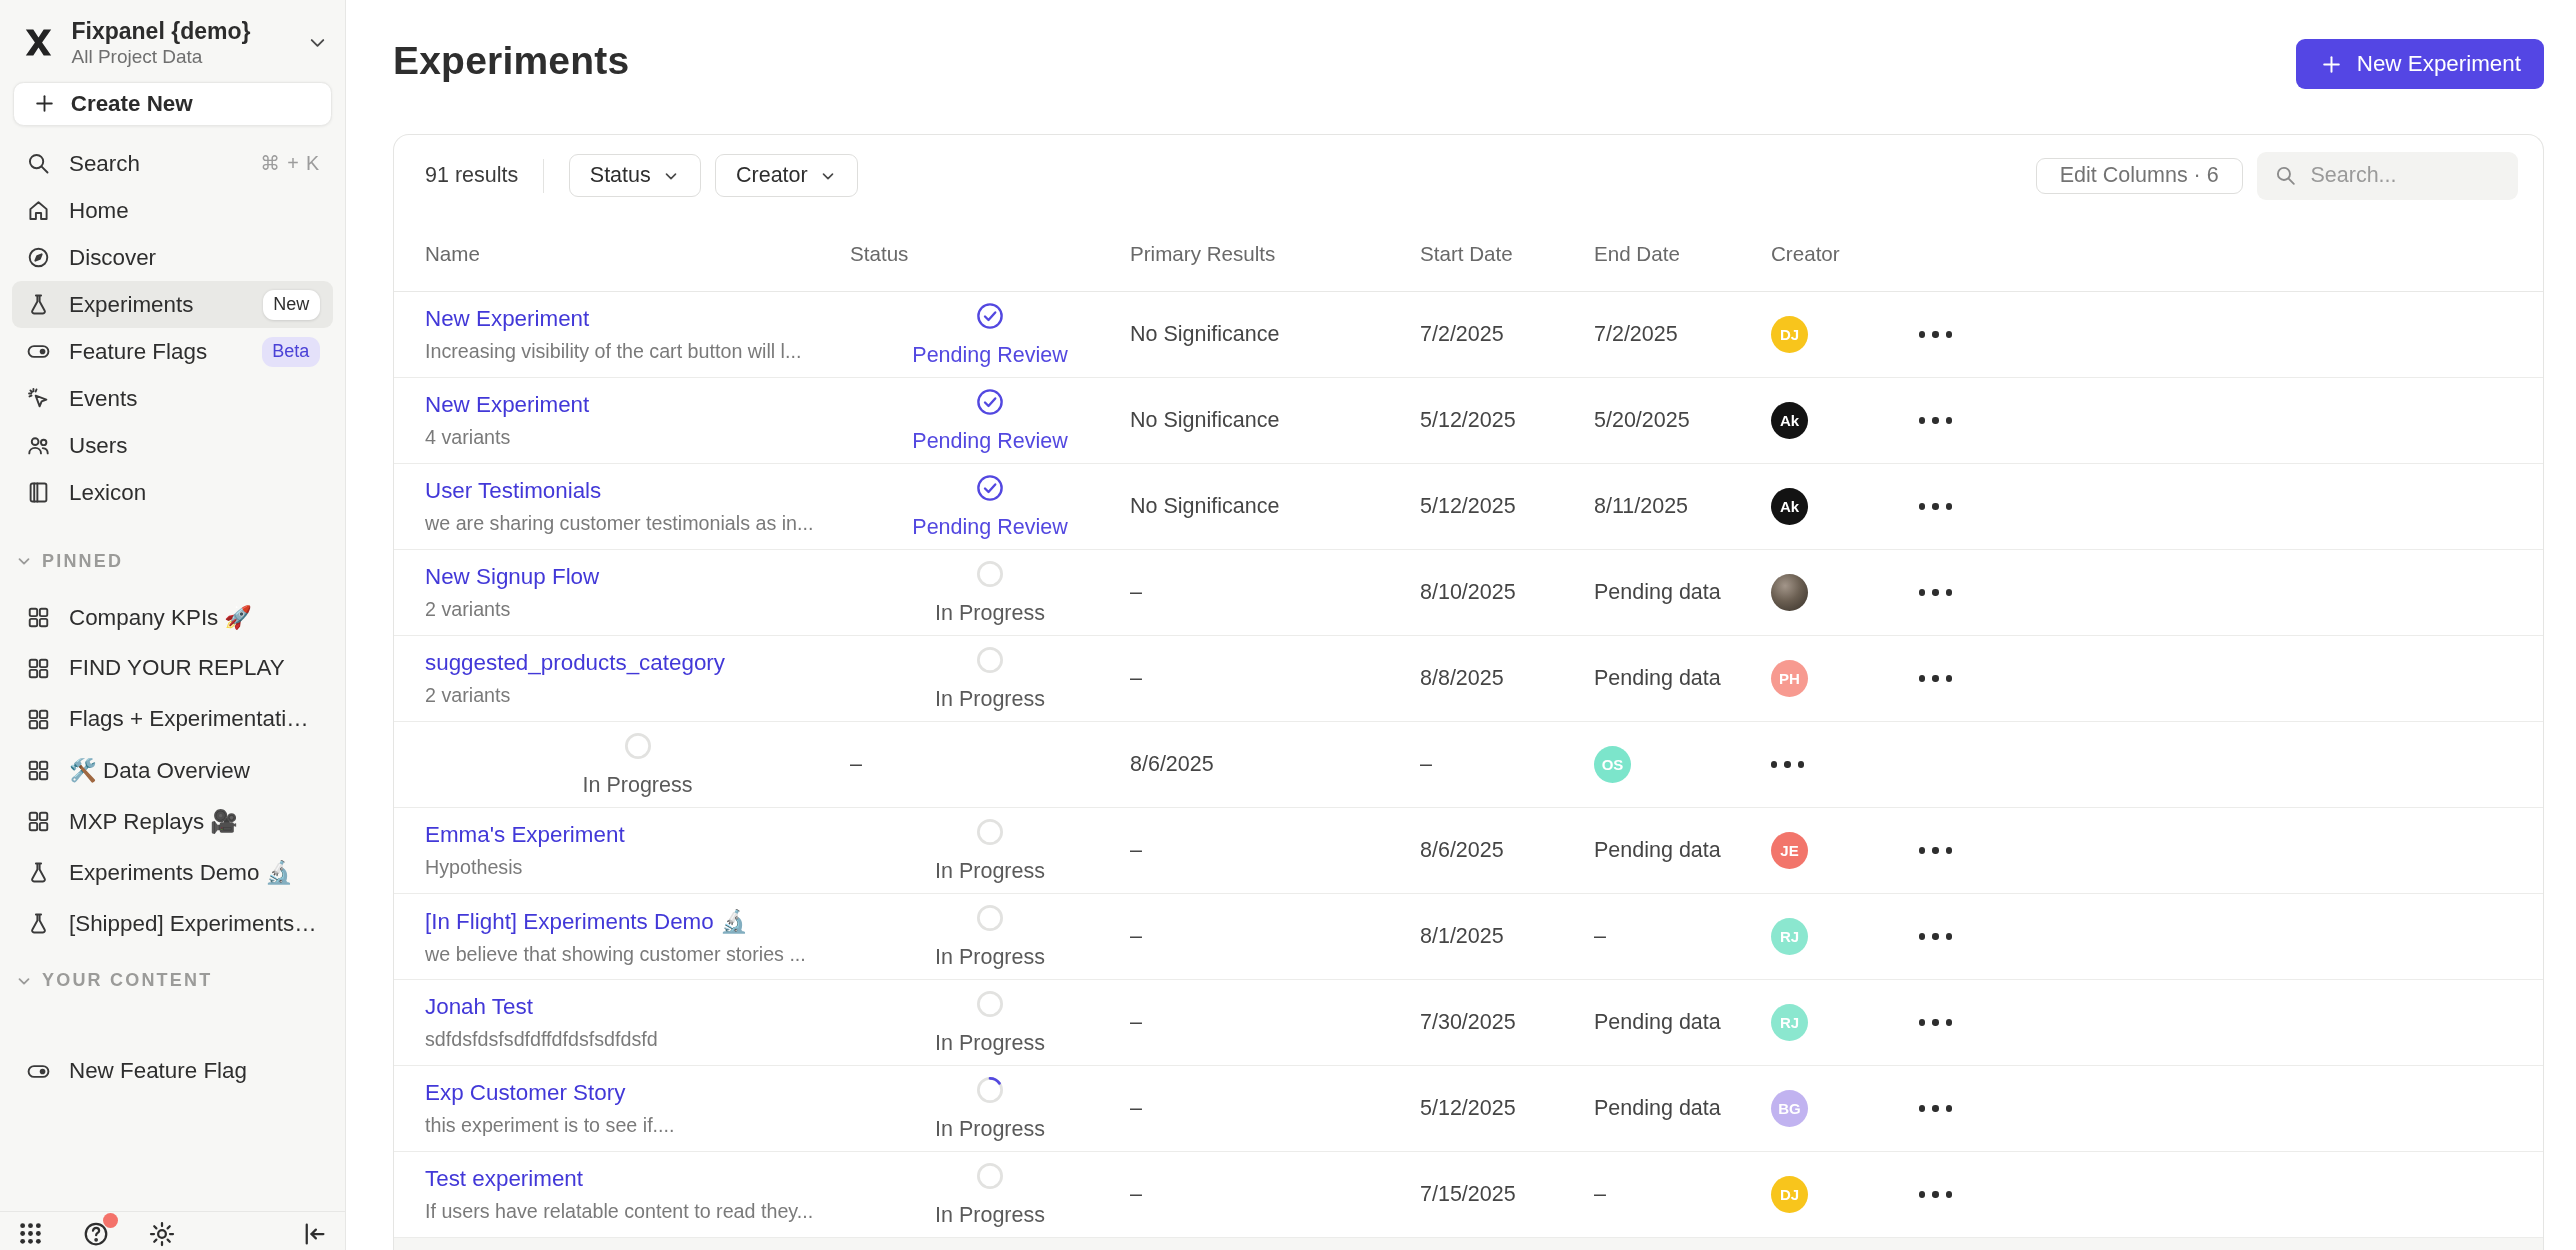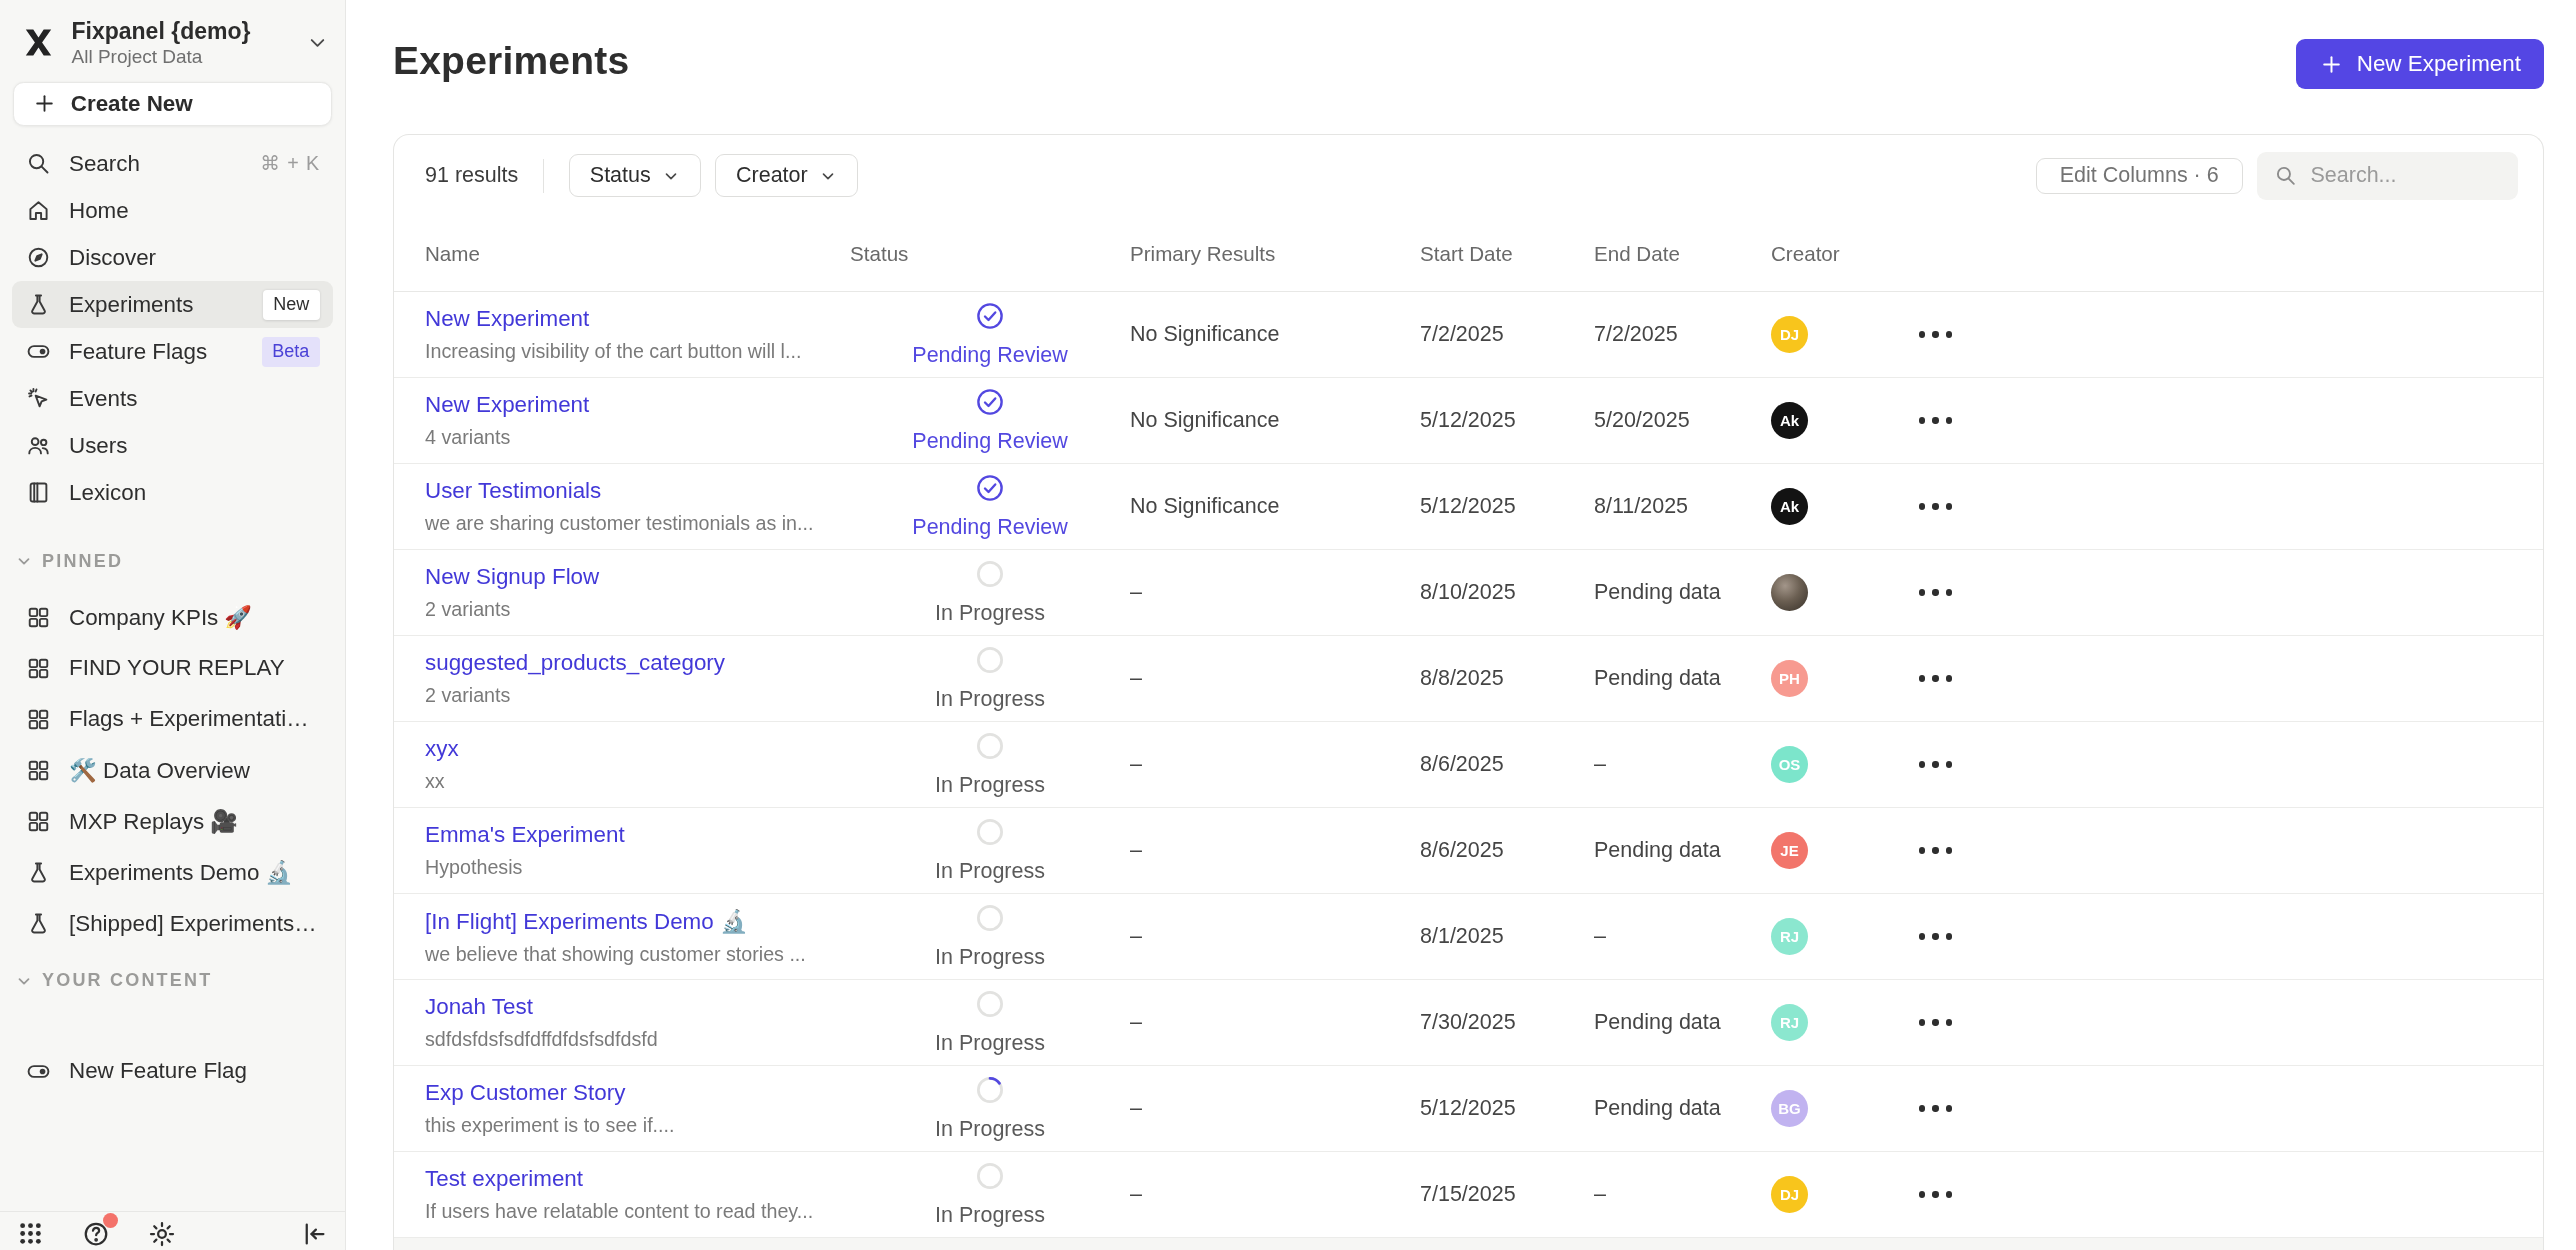--- a/index.html
+++ b/index.html
@@ -20,21 +20,21 @@
   .create-new { margin:14.3px 13.4px 0 13.4px; height:44px; background:#fff; border:0.9px solid #e8e8e6;
                 border-radius:10.7px; box-shadow:0 0.9px 2.7px rgba(0,0,0,.06); display:flex; align-items:center;
                 gap:13.4px; padding:0 18px; font-size:22.4px; font-weight:600; color:#2c2c2c; cursor:pointer; }
 
   .nav { margin-top:14.3px; padding:0 11.6px; }
   .nav-item { height:47px; display:flex; align-items:center; gap:17px; padding:0 13.4px;
               border-radius:9px; cursor:pointer; position:relative; }
   .nav-item.selected { background:#e9e9e6; }
   .nav-label { font-size:22.4px; color:#2e2e2e; white-space:nowrap; overflow:hidden; text-overflow:ellipsis; flex:1; }
   .nav-shortcut { font-size:19.7px; color:#9c9c9c; letter-spacing:0.9px; }
-  .badge { font-size:18px; border-radius:4px; padding:4.5px 10.7px; flex:0 0 auto; }
+  .badge { font-size:18px; border-radius:11px; padding:4.5px 10.7px; flex:0 0 auto; }
   .badge-white { background:#fff; color:#2e2e2e; box-shadow:0 0.9px 2.7px rgba(0,0,0,.12); }
   .badge-purple { background:#e4e1fa; color:#4a41d6; }
 
   .section-header { display:flex; align-items:center; gap:9px; padding:0 15px; height:36px;
                     font-size:18px; font-weight:700; letter-spacing:2.2px; color:#9b9b99; cursor:pointer; }
   .sec-pinned { margin-top:27px; margin-bottom:12.5px; }
   .sec-content { margin-top:14.3px; }
   .pin-item { height:51px; display:flex; align-items:center; gap:17px; padding:0 13.4px; margin:0 11.6px;
               border-radius:9px; cursor:pointer; }
   .pin-label { font-size:22.4px; color:#2e2e2e; white-space:nowrap; overflow:hidden; text-overflow:ellipsis; }
@@ -538,24 +538,20 @@
           </div>
     <div>
       <span class="row-menu">
               <i></i>
               <i></i>
               <i></i>
             </span>
     </div>
         </div>
         <div class="trow">
-    <div class="name-cell">
-      <span class="exp-name">xyx</span>
-      <span class="exp-desc">xx</span>
-    </div>
     <div class="status-cell status-progress">
       <span class="icon">
               <svg width="30" height="30" viewBox="0 0 24 24" fill="none" stroke="#e2e2e0" stroke-width="2.2">
                 <circle cx="12" cy="12" r="9.3"></circle>
               </svg>
             </span>
       <span>In Progress</span>
     </div>
     <div class="cell-text">–</div>
     <div class="cell-text">8/6/2025</div>

